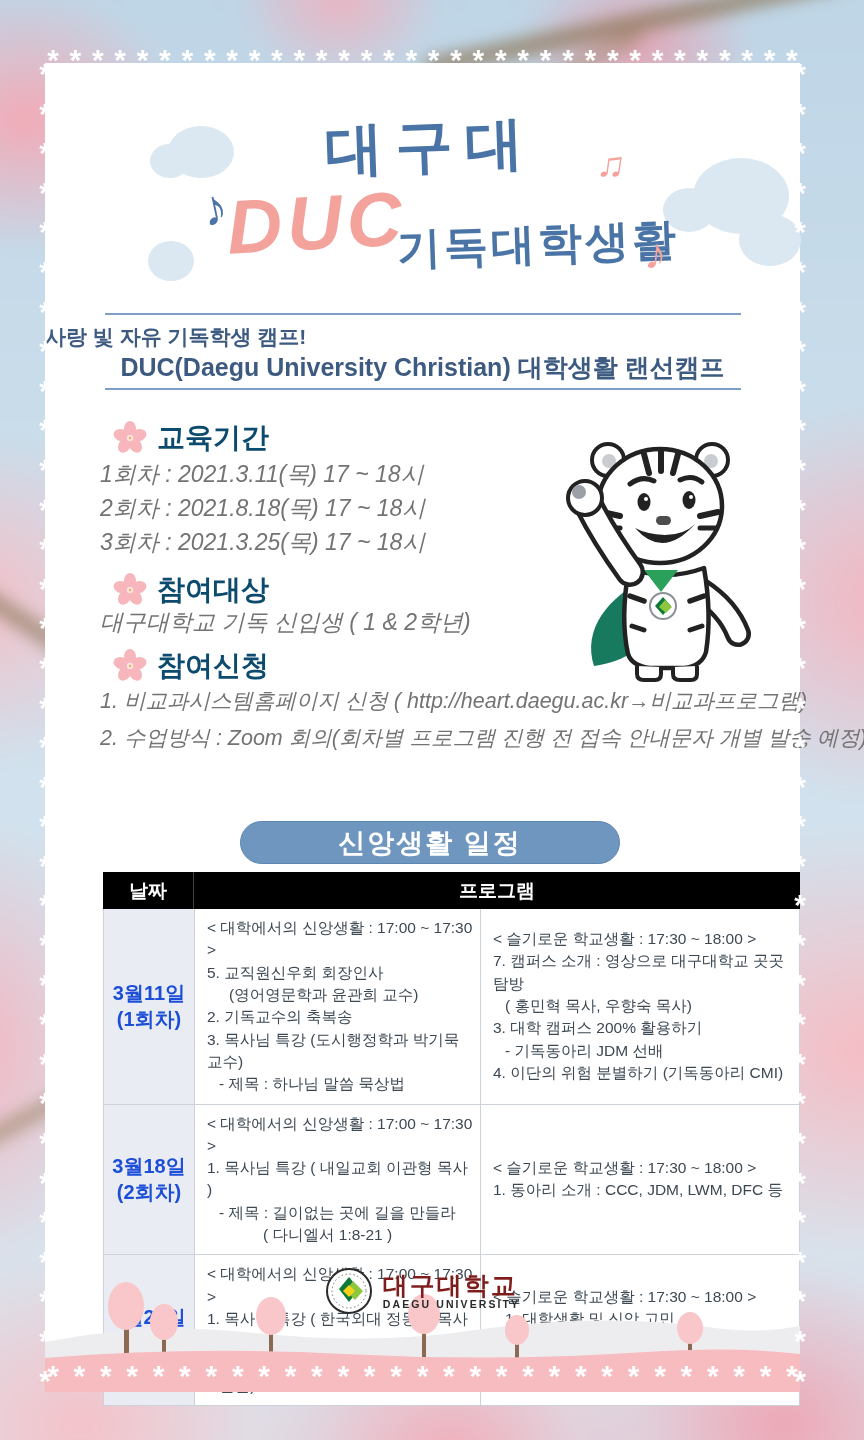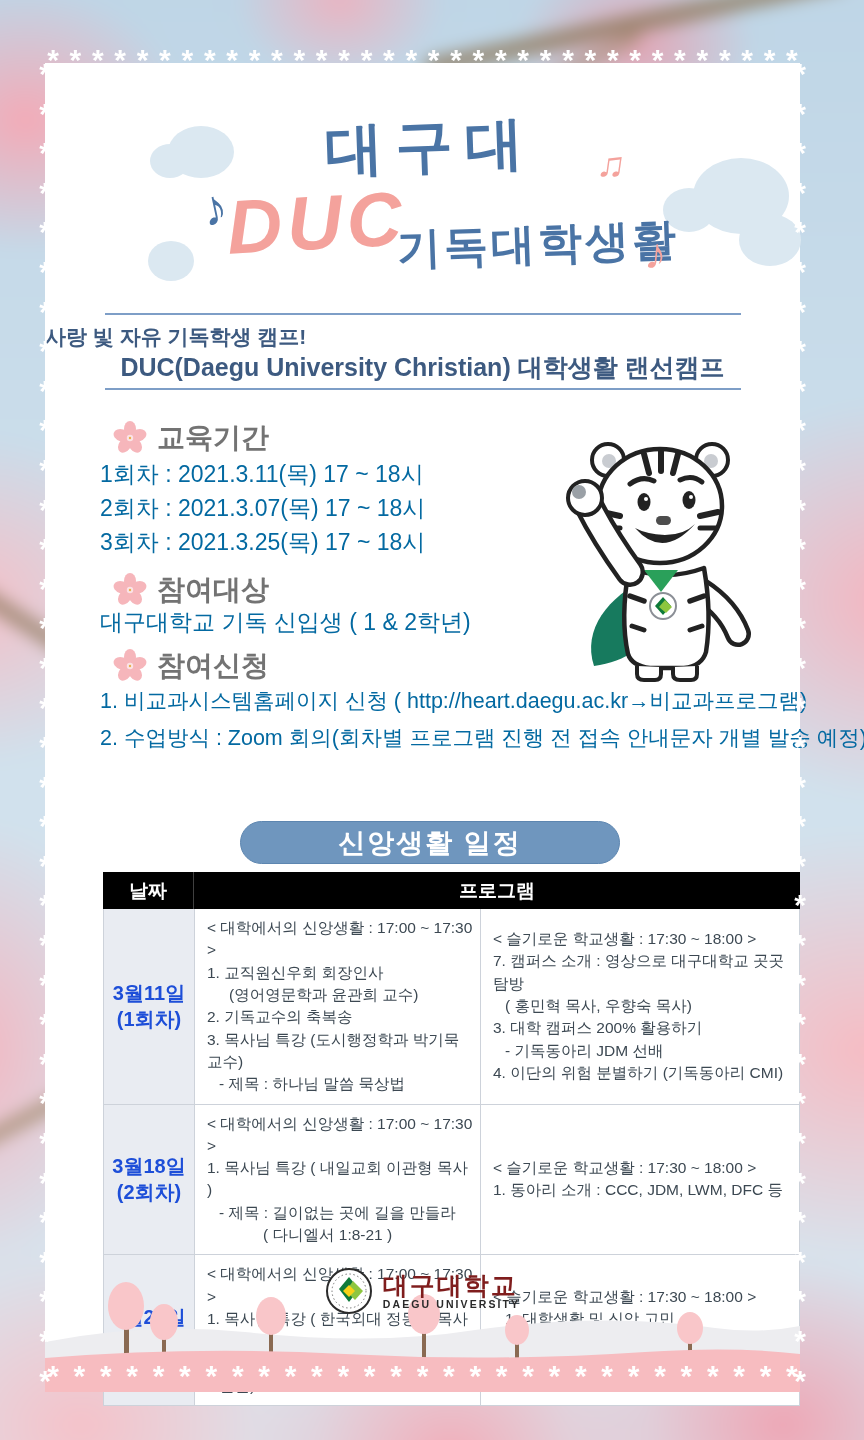--- a/index.html
+++ b/index.html
@@ -66,25 +66,25 @@
 
   .hr { position:absolute; left:60px; width:636px; height:2px; background:#7e9ec7; }
   .hr1 { top:250px; } .hr2 { top:325px; }
   .subtitle1 { position:absolute; top:260px; left:0; width:100%; 
                font-size:21px; font-weight:600; color:#3d5a80; }
   .subtitle2 { position:absolute; top:288px; left:0; width:100%; text-align:center;
                font-size:25px; font-weight:600; color:#3d5a80; }
 
   
   .section-h { position:absolute; display:flex; align-items:center; gap:10px;
-               font-size:28px; font-weight:bold; color:#737373; }
+               font-size:28px; font-weight:bold; color:#0c4a6e; }
   .sh-period { left:68px; top:356px; }
   .sh-target { left:68px; top:508px; }
   .sh-apply  { left:68px; top:584px; }
-  .body-txt  { position:absolute; color:#0369a1; }
+  .body-txt  { position:absolute; color:#737373;font-style:italic; }
   .period-list { left:55px; top:394px; font-size:23px; line-height:34px; }
   .target-body { left:55px; top:544px; font-size:23px; }
   .apply-list  { left:55px; top:620px; font-size:21.5px; line-height:37px; white-space:nowrap; }
 
   .tiger { position:absolute; left:487px; top:357px; width:258px; height:262px; }
 
   
   .pill { position:absolute; left:195px; top:758px; width:378px; height:41px;
           background:#6f96be; border:1px solid #5d86b0; border-radius:22px;
           color:#fff; font-size:27px; font-weight:bold; letter-spacing:2px;
@@ -292,21 +292,21 @@
             <ellipse cx="17" cy="8" rx="6" ry="8" transform="rotate(216 17 17)"></ellipse>
             <ellipse cx="17" cy="8" rx="6" ry="8" transform="rotate(288 17 17)"></ellipse>
           </g>
         <circle cx="17" cy="17" r="3.2" fill="#fbe3e6"></circle>
           <circle cx="17" cy="17" r="1.2" fill="#e9b24c"></circle>
       </svg>
       <span>교육기간</span>
     </div>
     <div class="body-txt period-list">
       <div>1회차 : 2021.3.11(목) 17 ~ 18시</div>
-      <div>2회차 : 2021.3.07(목) 17 ~ 18시</div>
+      <div>2회차 : 2021.8.18(목) 17 ~ 18시</div>
       <div>3회차 : 2021.3.25(목) 17 ~ 18시</div>
     </div>
 
     <svg class="tiger" viewBox="0 0 258 262">
       <path d="M116 158 C 76 176 50 210 62 246 C 94 242 118 224 127 200 Z" fill="#177a5e"></path>
       <path d="M127 200 C 131 220 147 238 167 244 C 173 226 171 204 163 188 Z" fill="#7fbf3f"></path>
       <path d="M168 170 Q 196 188 206 214" stroke="#222" stroke-width="26" stroke-linecap="round" fill="none"></path>
       <path d="M168 170 Q 196 188 206 214" stroke="#fff" stroke-width="17" stroke-linecap="round" fill="none"></path>
       <path d="M97 148 Q 88 198 96 234 Q 100 246 118 248 L 152 248 Q 170 246 174 232 Q 180 194 172 148 Q 134 162 97 148 Z" fill="#fff" stroke="#222" stroke-width="4.5" stroke-linejoin="round"></path>
       <path d="M105 246 L 105 254 Q 105 260 112 260 L 123 260 Q 129 260 129 254 L 129 247" fill="#fff" stroke="#222" stroke-width="4"></path>
@@ -389,21 +389,21 @@
       </div>
       <div class="tbody">
 
         <div class="trow h1">
           <div class="td-date">
             <span>3월11일</span>
             <span>(1회차)</span>
           </div>
           <div class="td-l">
             <div>&lt; 대학에서의 신앙생활 : 17:00 ~ 17:30 &gt;</div>
-            <div>1. 교직원신우회 회장인사</div>
+            <div>5. 교직원신우회 회장인사</div>
             <div class="i2">(영어영문학과 윤관희 교수)</div>
             <div>2. 기독교수의 축복송</div>
             <div>3. 목사님 특강 (도시행정학과 박기묵 교수)</div>
             <div class="i1">- 제목 : 하나님 말씀 묵상법</div>
           </div>
           <div class="td-r">
             <div>&lt; 슬기로운 학교생활 : 17:30 ~ 18:00 &gt;</div>
             <div>7. 캠퍼스 소개 : 영상으로 대구대학교 곳곳 탐방</div>
             <div class="i1">( 홍민혁 목사, 우향숙 목사)</div>
             <div>3. 대학 캠퍼스 200% 활용하기</div>

